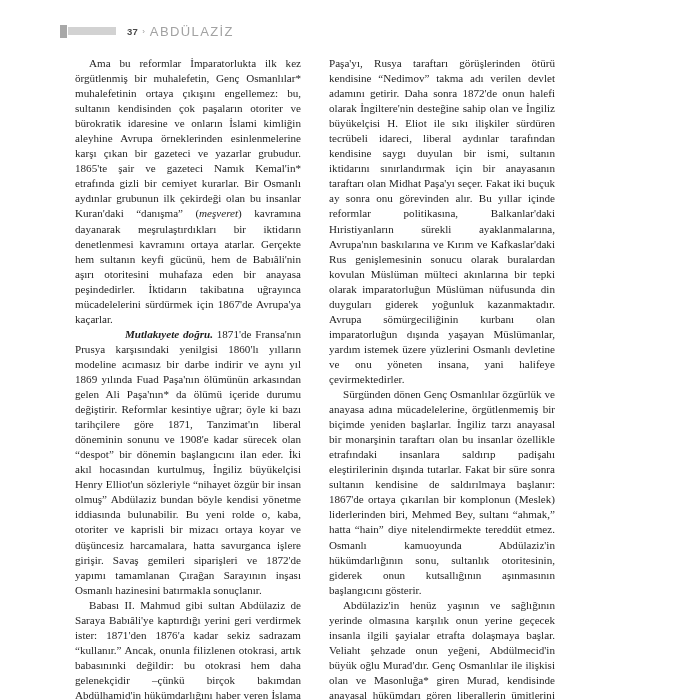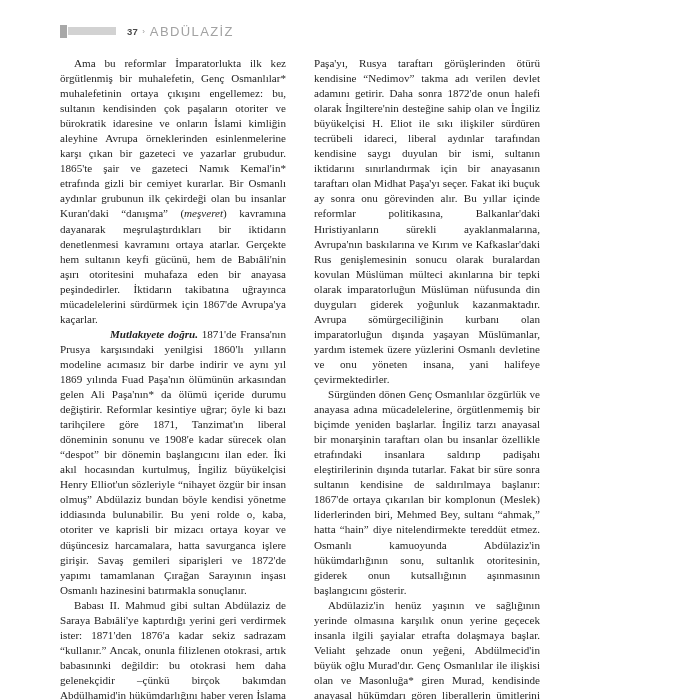--- a/index.html
+++ b/index.html
@@ -64,21 +64,21 @@
     font-size: 13px;
     color: #a2a2a2;
     letter-spacing: 1.4px;
     margin-left: 5px;
   }
 
   
   .columns {
     position: absolute;
     top: 56px;
-    left: 60px;
+    left: 75px;
     width: 580px;
     height: 620px;
     display: flex;
     gap: 28px;
   }
   .col {
     width: 226px;
     flex: 0 0 226px;
   }
 

